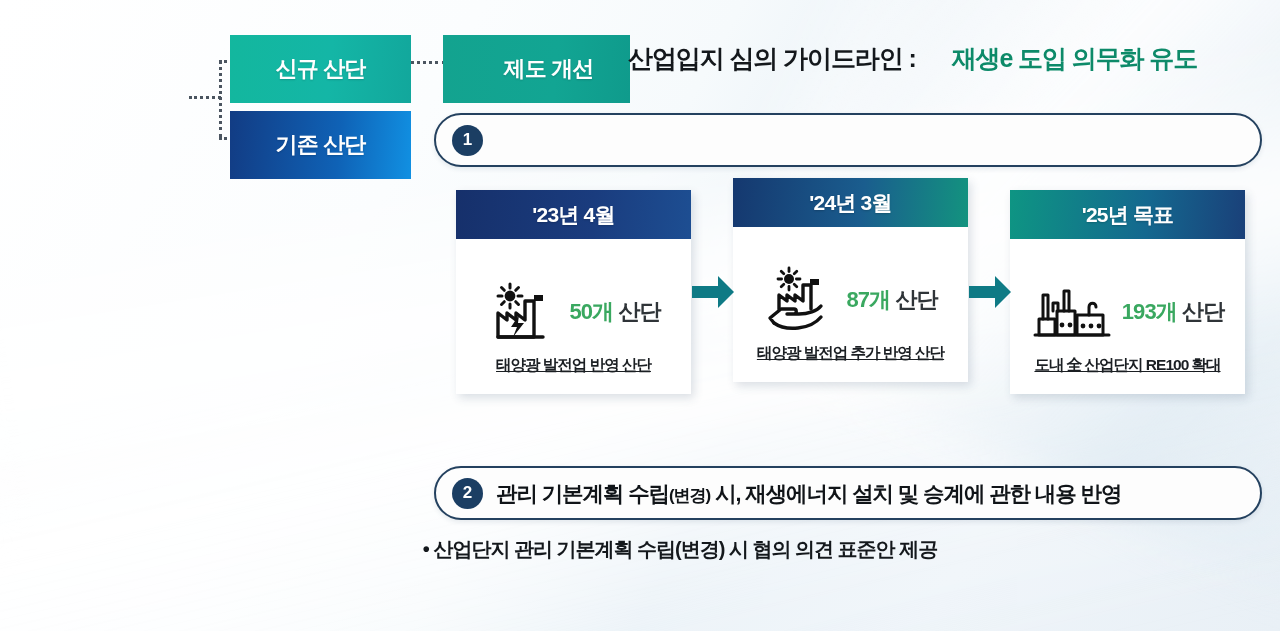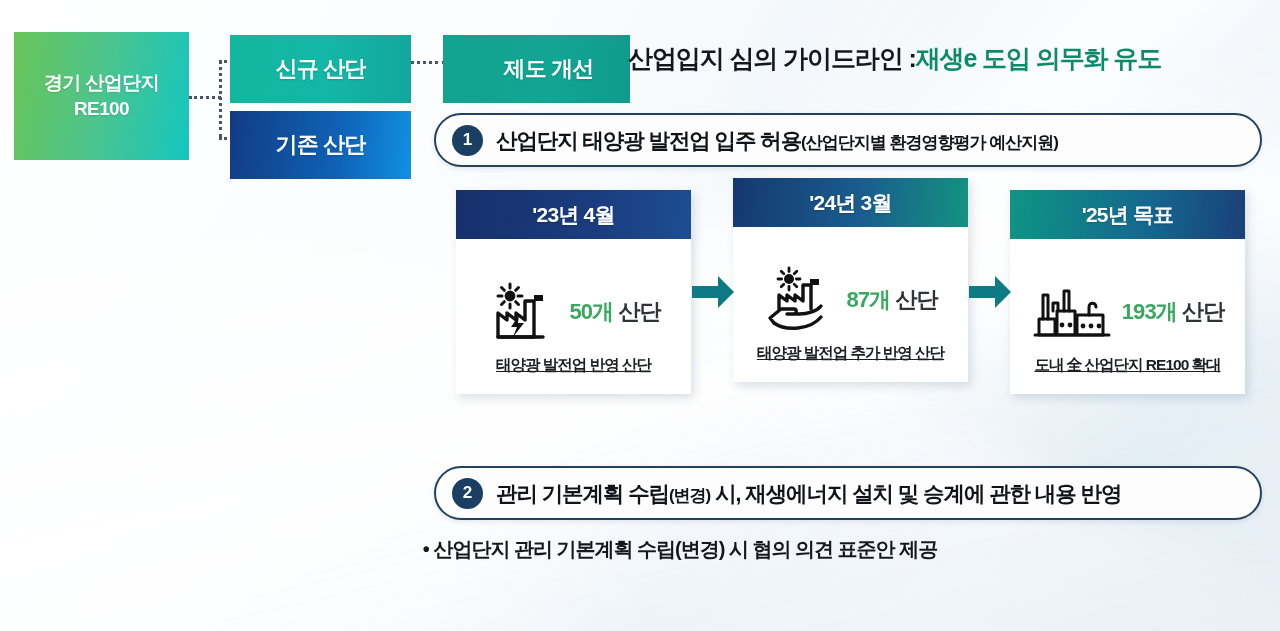--- a/index.html
+++ b/index.html
@@ -136,20 +136,21 @@
     left: 628px;
     top: 42px;
     font-size: 25px;
     font-weight: bold;
     letter-spacing: -1.1px;
     white-space: nowrap;
     color: #14181c;
   }
   .headline .accent {
     color: #0d8a69;
+    margin-left: 36px;
   }
 
   
   .pill {
     position: absolute;
     box-sizing: border-box;
     border: 2px solid #24415f;
     border-radius: 999px;
     background: #fdfdfd;
     display: flex;
@@ -292,46 +293,39 @@
   <div class="bg-sheen-a"></div>
   <div class="bg-sheen-b"></div>
   <div class="bg-sheen-c"></div>
 
   <div class="dot-line dot-h" style="left:189px; top:96px; width:32px;"></div>
   <div class="dot-line dot-v" style="left:219px; top:60px; height:78px;"></div>
   <div class="dot-line dot-h" style="left:219px; top:60px; width:14px;"></div>
   <div class="dot-line dot-h" style="left:219px; top:137px; width:14px;"></div>
   <div class="dot-line dot-h" style="left:410px; top:61px; width:36px;"></div>
 
-  <div class="flow-main">
-    <span>경기 산업단지</span>
-    <span>RE100</span>
-  </div>
 
   <div class="flow-branch new">
     <span>신규 산단</span>
   </div>
 
   <div class="flow-branch existing">
     <span>기존 산단</span>
   </div>
 
   <div class="flow-branch policy">
     <span>제도 개선</span>
   </div>
 
   <div class="headline">
     <span>산업입지 심의 가이드라인 :</span><span class="accent">재생e 도입 의무화 유도</span>
   </div>
 
   <div class="pill pill-1">
     <div class="pill-badge">1</div>
-    <div class="pill-text">
-      <span>산업단지 태양광 발전업 입주 허용</span><span class="sub">(산업단지별 환경영향평가 예산지원)</span>
-    </div>
   </div>
 
   <div class="card card-1">
     <div class="card-head">'23년 4월</div>
     <div class="card-body">
       <div class="card-row">
         <svg class="card-icon" width="74" height="74" viewBox="0 0 74 74" aria-hidden="true">
           <g fill="none" stroke="#111111" stroke-width="3.4" stroke-linejoin="round" stroke-linecap="round">
             <path d="M12 62 V38 l9 7 V38 l9 7 V38 l9 7 V26 h9 v36 Z"></path>
             <path d="M12 62 H57"></path>

